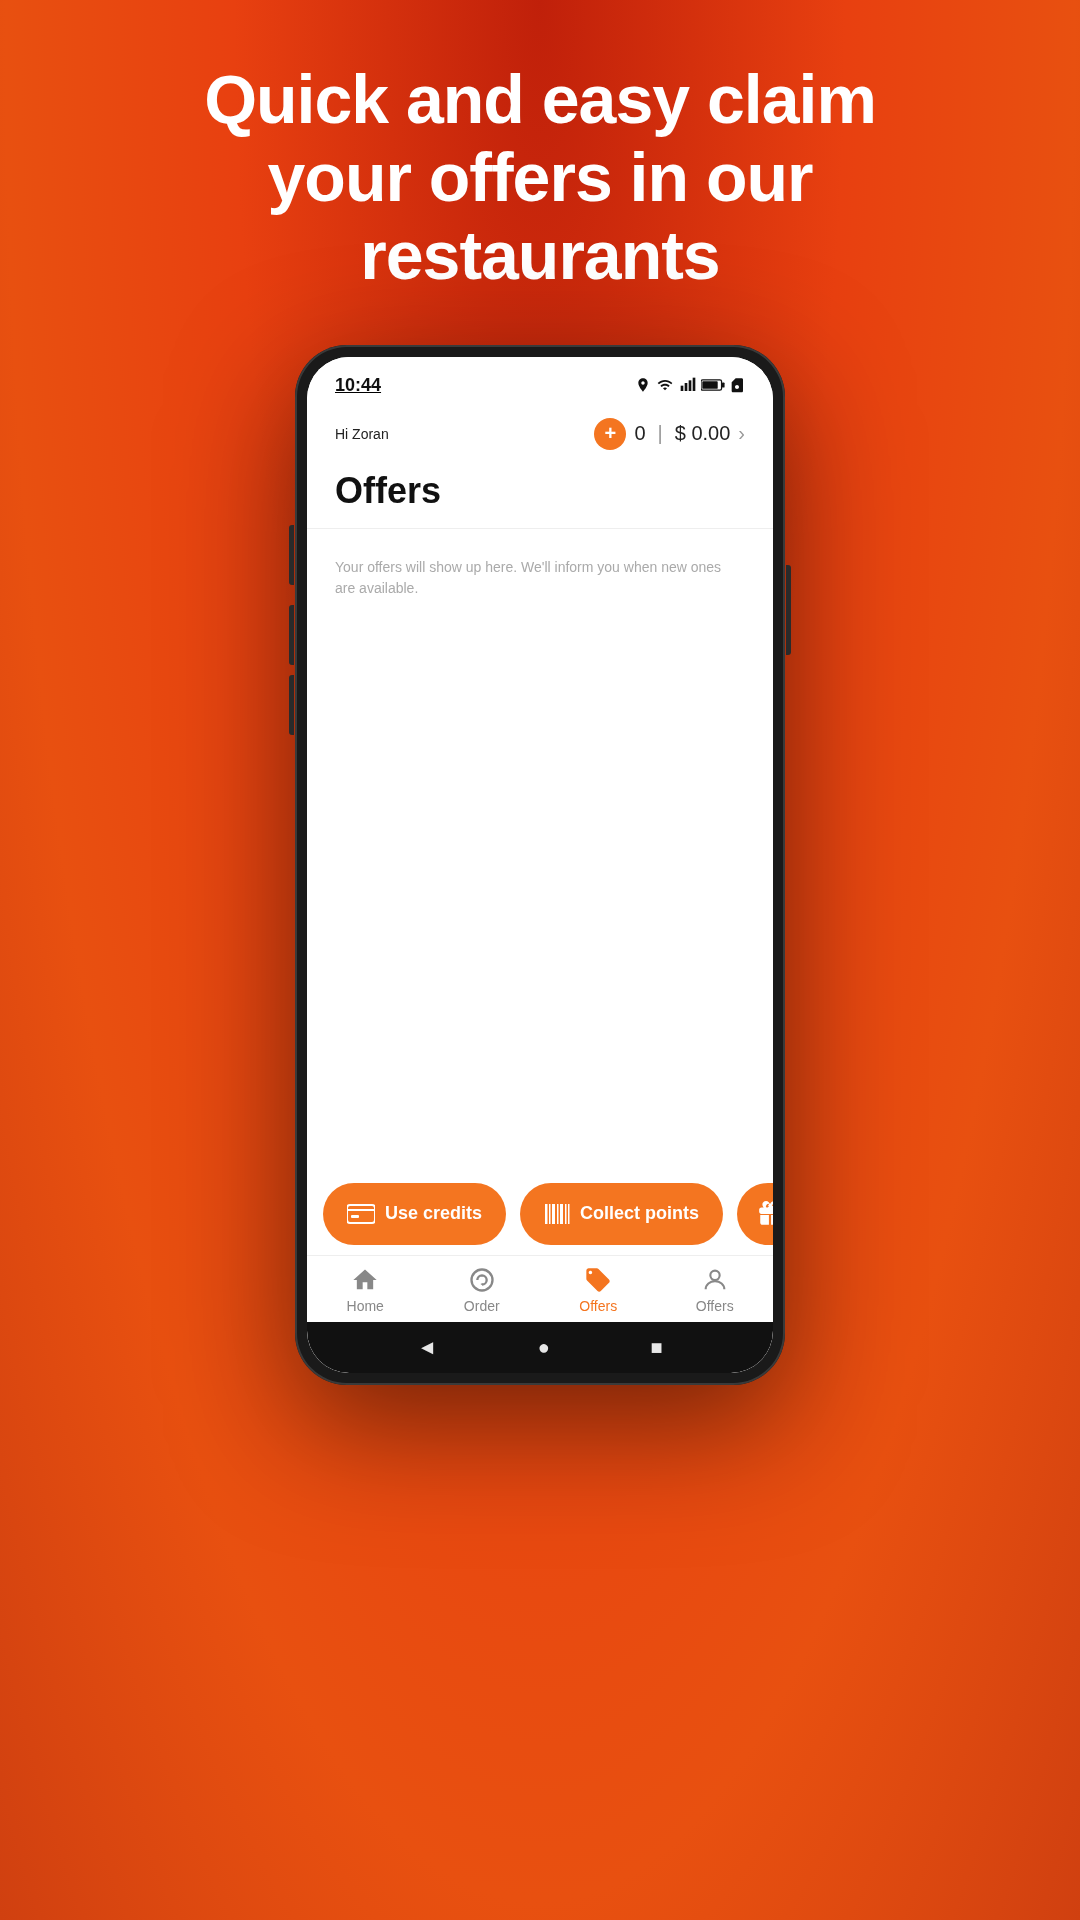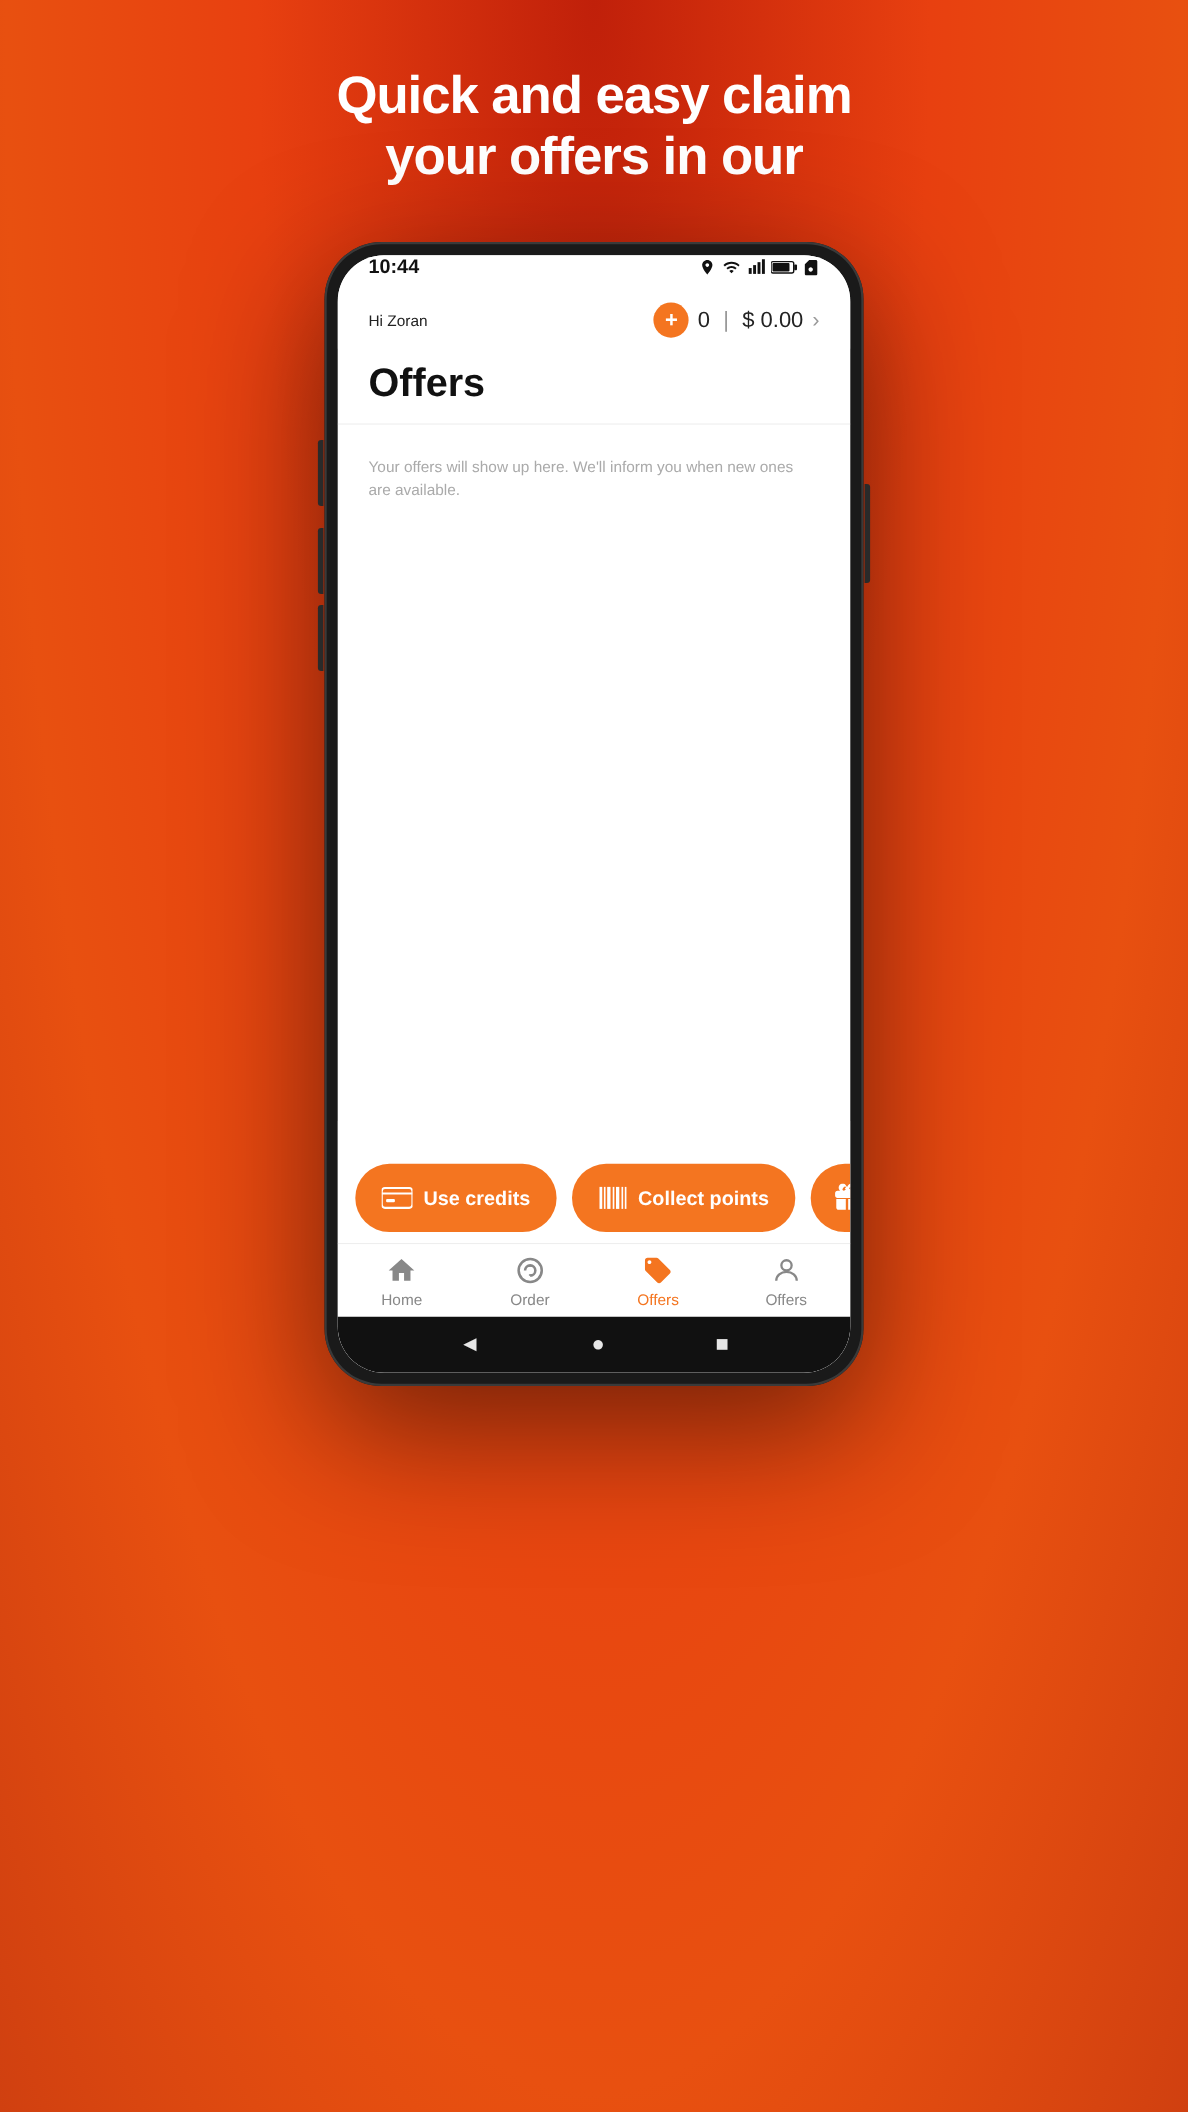--- a/index.html
+++ b/index.html
@@ -11,21 +11,21 @@
       background: radial-gradient(ellipse at top, #c0200a 0%, #e84010 40%, #e85010 70%, #d04010 100%);
       display: flex;
       flex-direction: column;
       align-items: center;
       font-family: 'Arial', sans-serif;
       overflow: hidden;
     }
 
     .headline {
       color: #ffffff;
-      font-size: 48px;
+      font-size: 68px;
       font-weight: 800;
       text-align: center;
       line-height: 1.15;
       padding: 60px 80px 40px 80px;
       letter-spacing: -1px;
     }
 
     
     .phone-wrapper {
       display: flex;
@@ -78,23 +78,24 @@
       overflow: hidden;
       display: flex;
       flex-direction: column;
     }
 
     
     .status-bar {
       display: flex;
       justify-content: space-between;
       align-items: center;
-      padding: 0 28px 8px 28px;
+      padding: 18px 28px 8px 28px;
       background: #ffffff;
       flex-shrink: 0;
+      text-decoration: underline;
     }
 
     .status-time {
       font-size: 18px;
       font-weight: 600;
       color: #111;
     }
 
     .status-icons {
       display: flex;
@@ -283,20 +284,21 @@
       align-items: center;
       gap: 4px;
     }
   </style>
 </head>
 <body>
 
 <div class="headline">
   <span>Quick and easy claim</span><br>
   <span>your offers in our</span><br>
+  <span>restaurants</span>
 </div>
 
 <div class="phone-wrapper">
   <div class="phone-frame">
     <div class="phone-screen">
 
       <div class="status-bar">
         <span class="status-time">10:44</span>
         <div class="status-icons sim-icons">
 

